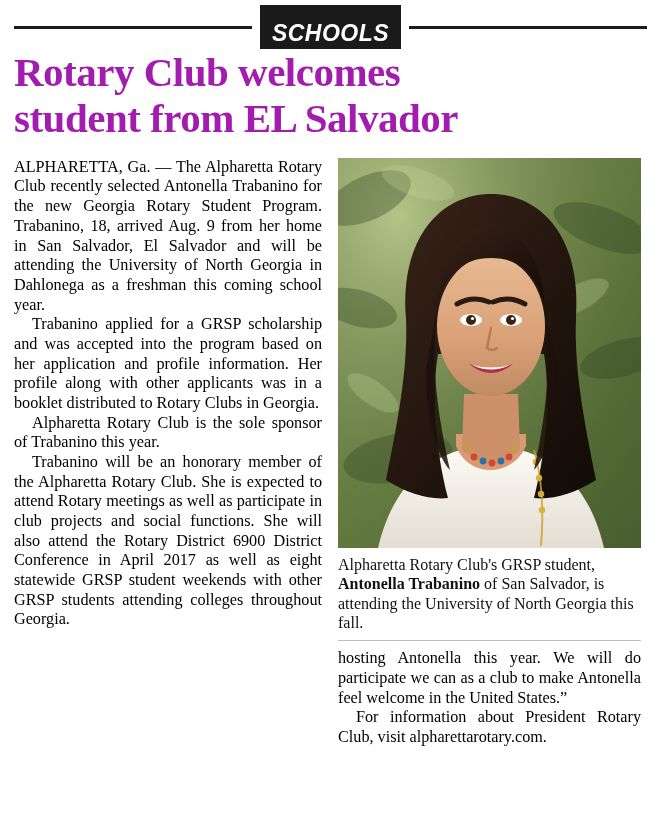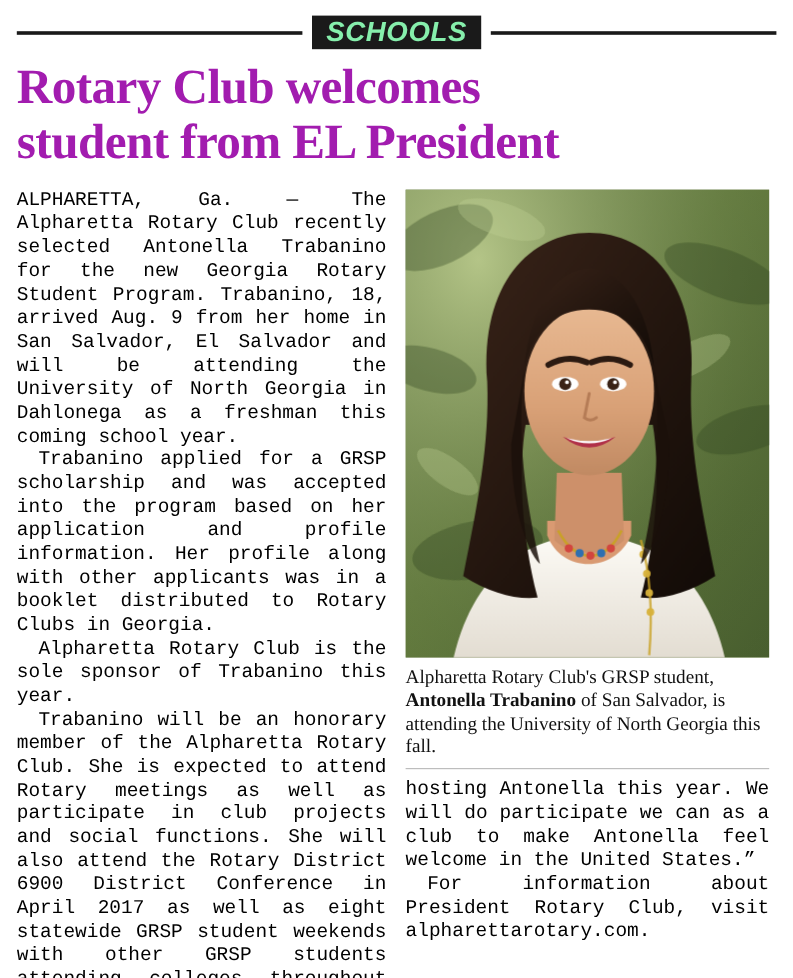--- a/index.html
+++ b/index.html
@@ -30,27 +30,27 @@
     margin-top: 14px;
     height: 26px;
   }
   .rule {
     flex: 1 1 auto;
     height: 3px;
     background: #1a1a1a;
   }
   .section-badge {
     background: #1a1a1a;
-    color: #86efac;
+    color: #ffffff;
     font-family: "Liberation Sans", sans-serif;
     font-weight: bold;
     font-style: italic;
     font-size: 23px;
     letter-spacing: 0.5px;
-    padding: 1px 12px 3px 12px;
+    padding: 16px 12px 3px 12px;
     line-height: 1.05;
   }
 
   
   .headline {
     font-family: "Liberation Serif", serif;
     font-weight: bold;
     font-size: 41px;
     line-height: 1.12;
     letter-spacing: -0.5px;
@@ -70,21 +70,21 @@
   .col-left {
     width: 308px;
     flex: 0 0 308px;
   }
   .col-right {
     width: 303px;
     flex: 0 0 303px;
   }
 
   p.body {
-    font-family: Liberation Mono, monospace;
+    font-family: Liberation Serif, serif;
     font-size: 16.2px;
     line-height: 1.215;
     margin: 0;
     text-align: justify;
     text-justify: inter-word;
     hyphens: manual;
   }
   p.body + p.body {
     text-indent: 18px;
   }
@@ -126,21 +126,21 @@
 <div class="page">
 
   <div class="section-header">
     <div class="rule"></div>
     <div class="section-badge">SCHOOLS</div>
     <div class="rule"></div>
   </div>
 
   <h1 class="headline">
     <span class="line">Rotary Club welcomes</span>
-    <span class="line">student from EL President</span>
+    <span class="line">student from EL Salvador</span>
   </h1>
 
   <div class="content">
 
     <div class="col-left">
       <p class="body">ALPHARETTA, Ga. — The Alpharetta Rotary Club recently selected Antonella Trabanino for the new Georgia Rotary Student Program. Trabanino, 18, arrived Aug. 9 from her home in San Salvador, El Salvador and will be attending the University of North Georgia in Dahlonega as a freshman this coming school year.</p>
       <p class="body">Trabanino applied for a GRSP scholarship and was accepted into the program based on her application and profile information. Her profile along with other applicants was in a booklet distributed to Rotary Clubs in Georgia.</p>
       <p class="body">Alpharetta Rotary Club is the sole sponsor of Trabanino this year.</p>
       <p class="body">Trabanino will be an honorary member of the Alpharetta Rotary Club. She is expected to attend Rotary meetings as well as participate in club projects and social functions. She will also attend the Rotary District 6900 District Conference in April 2017 as well as eight statewide GRSP student weekends with other GRSP students attending colleges throughout Georgia.</p>
     </div>

